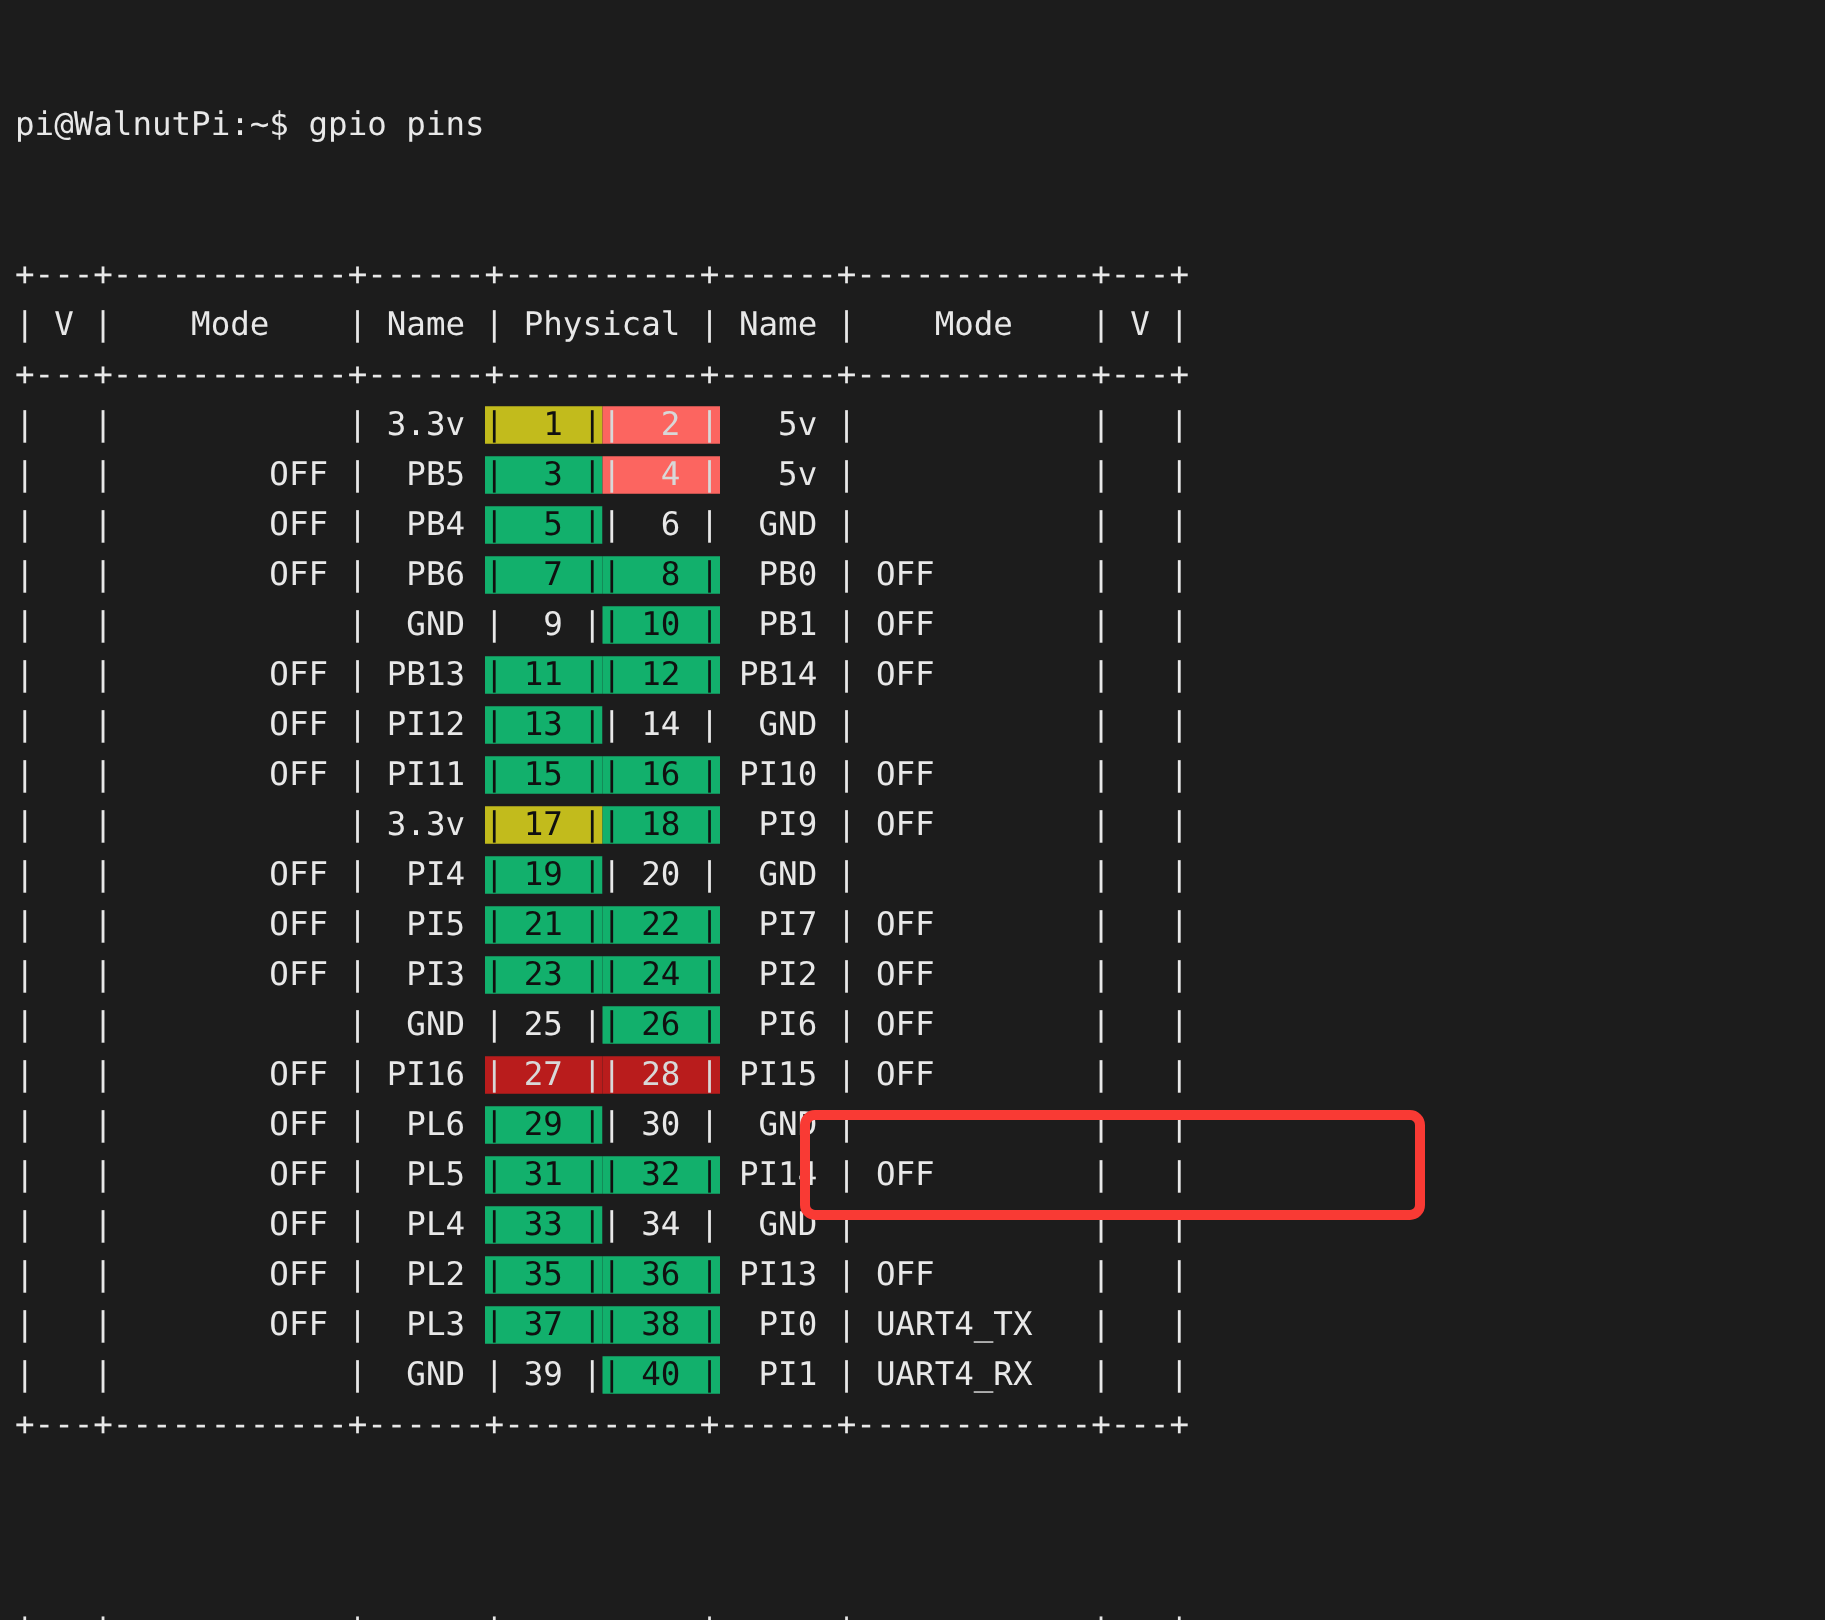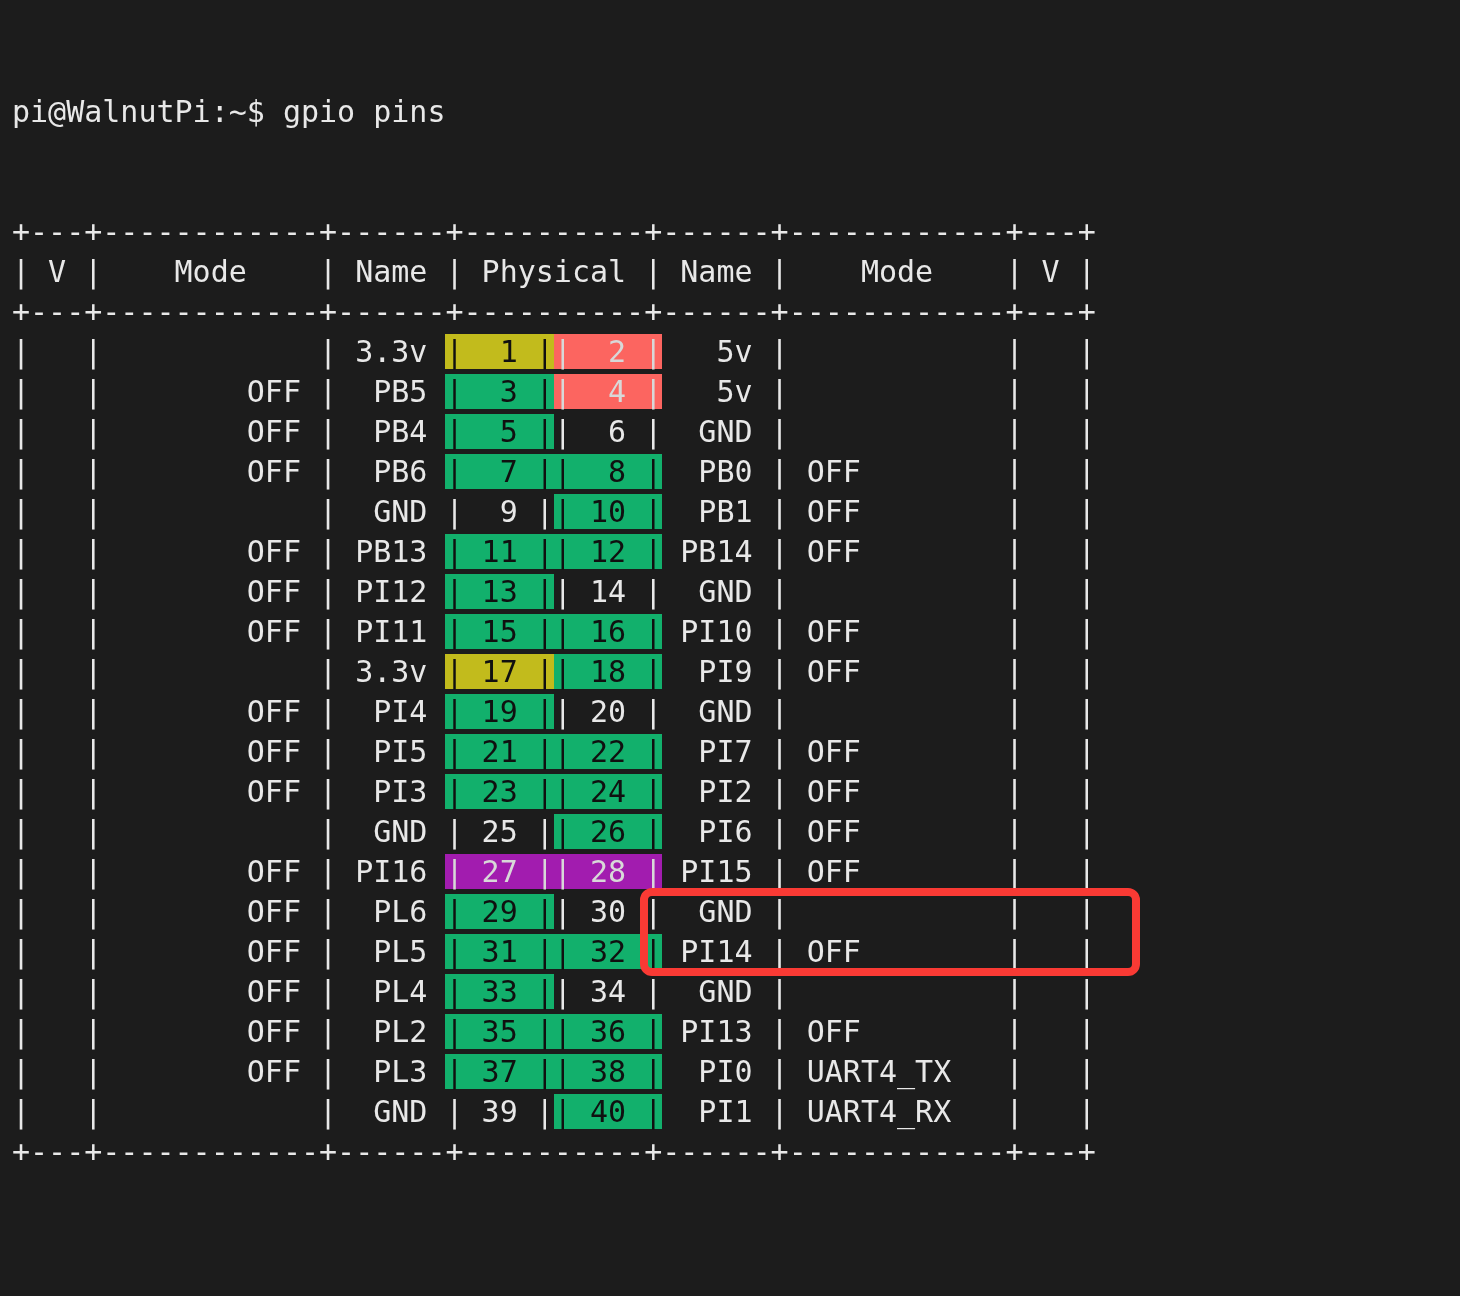--- a/index.html
+++ b/index.html
@@ -4,34 +4,34 @@
 <style>
   * { margin:0; padding:0; box-sizing:border-box; }
   html,body {
     width:1460px; height:1296px;
     background:#1c1c1c;
     font-family:"DejaVu Sans Mono","Liberation Mono",monospace;
   }
   #term {
     position:relative;
     width:1460px; height:1296px;
-    padding:12px 0 0 12px;
-    font-size:30px;
+    padding:0 0 0 12px;
+    font-size:26px;
     line-height:40px;
     letter-spacing:0;
     color:#e8e8e8;
     white-space:pre;
     overflow:hidden;
   }
   .line { height:40px; display:block; white-space:pre; }
   
   .c-green  { background:#12b06c; color:#101010; }
   .c-yellow { background:#c2bb1c; color:#101010; }
   .c-red    { background:#fc6560; color:#d8d8d8; }
-  .c-blue   { background:#a21caf; color:#d8d8d8; }
+  .c-blue   { background:#b91c1c; color:#d8d8d8; }
   .c-dark   { background:#1c1c1c; color:#e8e8e8; }
 
   #redbox {
     position:absolute;
     left:640px; top:888px;
     width:500px; height:88px;
     border:8px solid #f93a34;
     border-radius:12px;
     pointer-events:none;
   }

